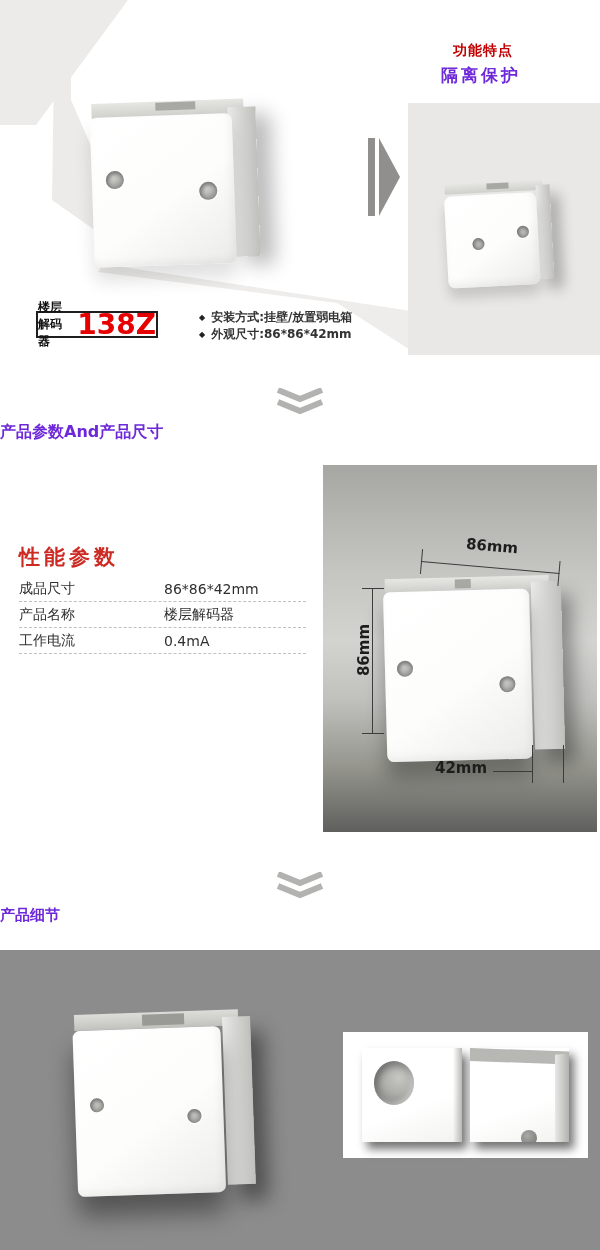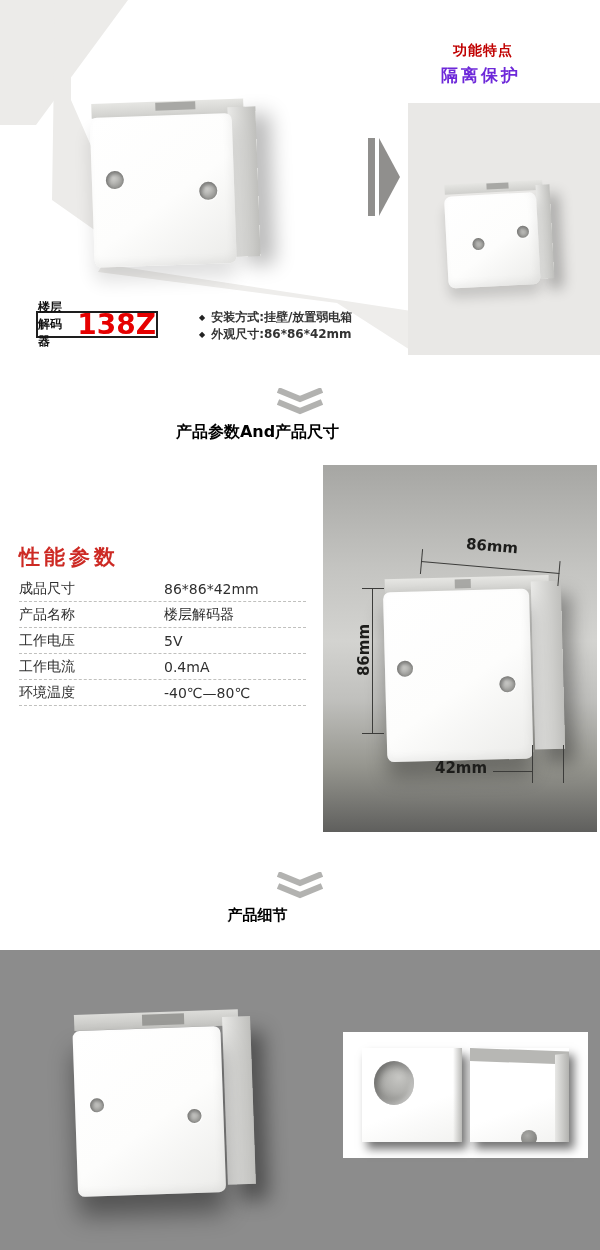--- a/index.html
+++ b/index.html
@@ -72,22 +72,22 @@
   .model-name{font-size:12px;font-weight:bold;color:#111;}
   .model-code{font-size:28px;font-weight:bold;color:#e60000;line-height:1;}
   .bullets{position:absolute;left:199px;top:309px;}
   .bullet-row{display:flex;align-items:center;gap:6px;font-size:12px;font-weight:bold;
     color:#333;line-height:17px;}
   .bullet-ico{font-size:8px;color:#222;}
 
   
   .chev{position:absolute;left:276px;width:48px;height:27px;}
   .chev-1{top:388px;} .chev-2{top:872px;}
-  .div-label{position:absolute;left:0;width:515px;text-align:center;font-weight:bold;
-    color:#000000;}
+  .div-label{position:absolute;left:0;width:515px;font-weight:bold;
+    color:#6d28d9;}
   .div-label-1{top:422px;font-size:16px;}
   .div-label-2{top:906px;font-size:15px;}
 
   
   .specs-title{position:absolute;left:19px;top:543px;font-size:21px;font-weight:bold;
     color:#cd2a24;letter-spacing:4px;}
   .specs-table{position:absolute;left:19px;top:576px;width:287px;}
   .spec-row{height:25px;display:flex;align-items:center;font-size:14px;color:#2f2f2f;
     border-bottom:1px dashed #c0c0be;}
   .spec-row.solid{border-bottom:2px solid #4c4a46;}
@@ -216,30 +216,22 @@
   <div class="specs-table">
     <div class="spec-row">
       <span class="spec-label">成品尺寸</span>
       <span class="spec-value">86*86*42mm</span>
     </div>
     <div class="spec-row">
       <span class="spec-label">产品名称</span>
       <span class="spec-value">楼层解码器</span>
     </div>
     <div class="spec-row">
-      <span class="spec-label">工作电压</span>
-      <span class="spec-value">5V</span>
-    </div>
-    <div class="spec-row">
       <span class="spec-label">工作电流</span>
       <span class="spec-value">0.4mA</span>
-    </div>
-    <div class="spec-row">
-      <span class="spec-label">环境温度</span>
-      <span class="spec-value">-40℃—80℃</span>
     </div>
   </div>
 
   <div class="dim-panel">
     <div class="pbox box-dim">
       <div class="face-top">
           <div class="notch"></div>
         </div>
       <div class="face-side"></div>
       <div class="face-front"></div>

